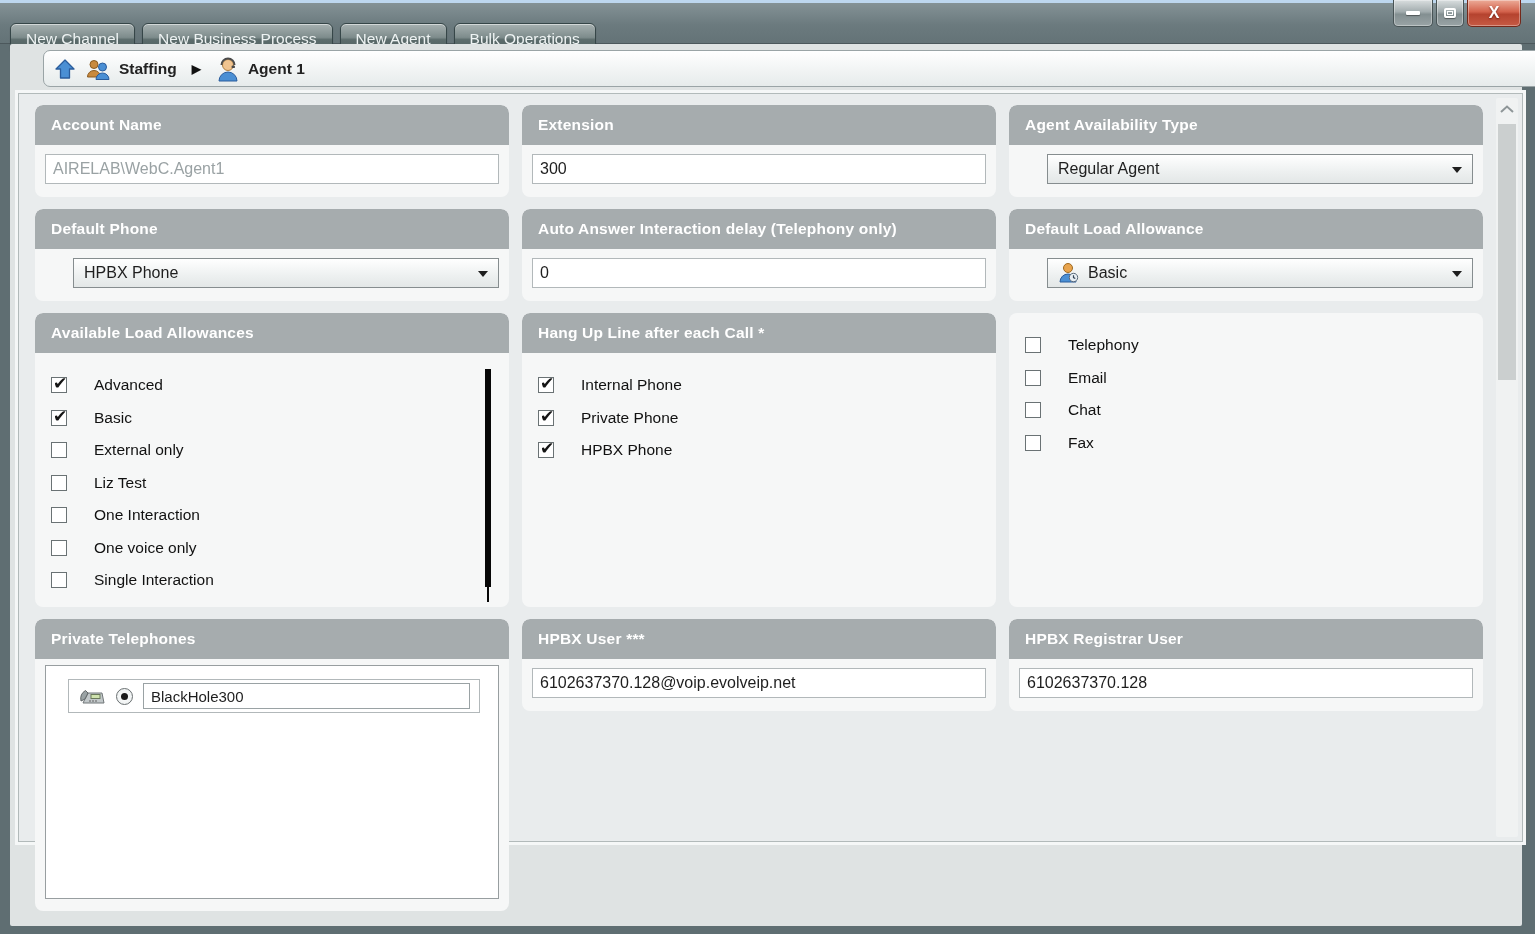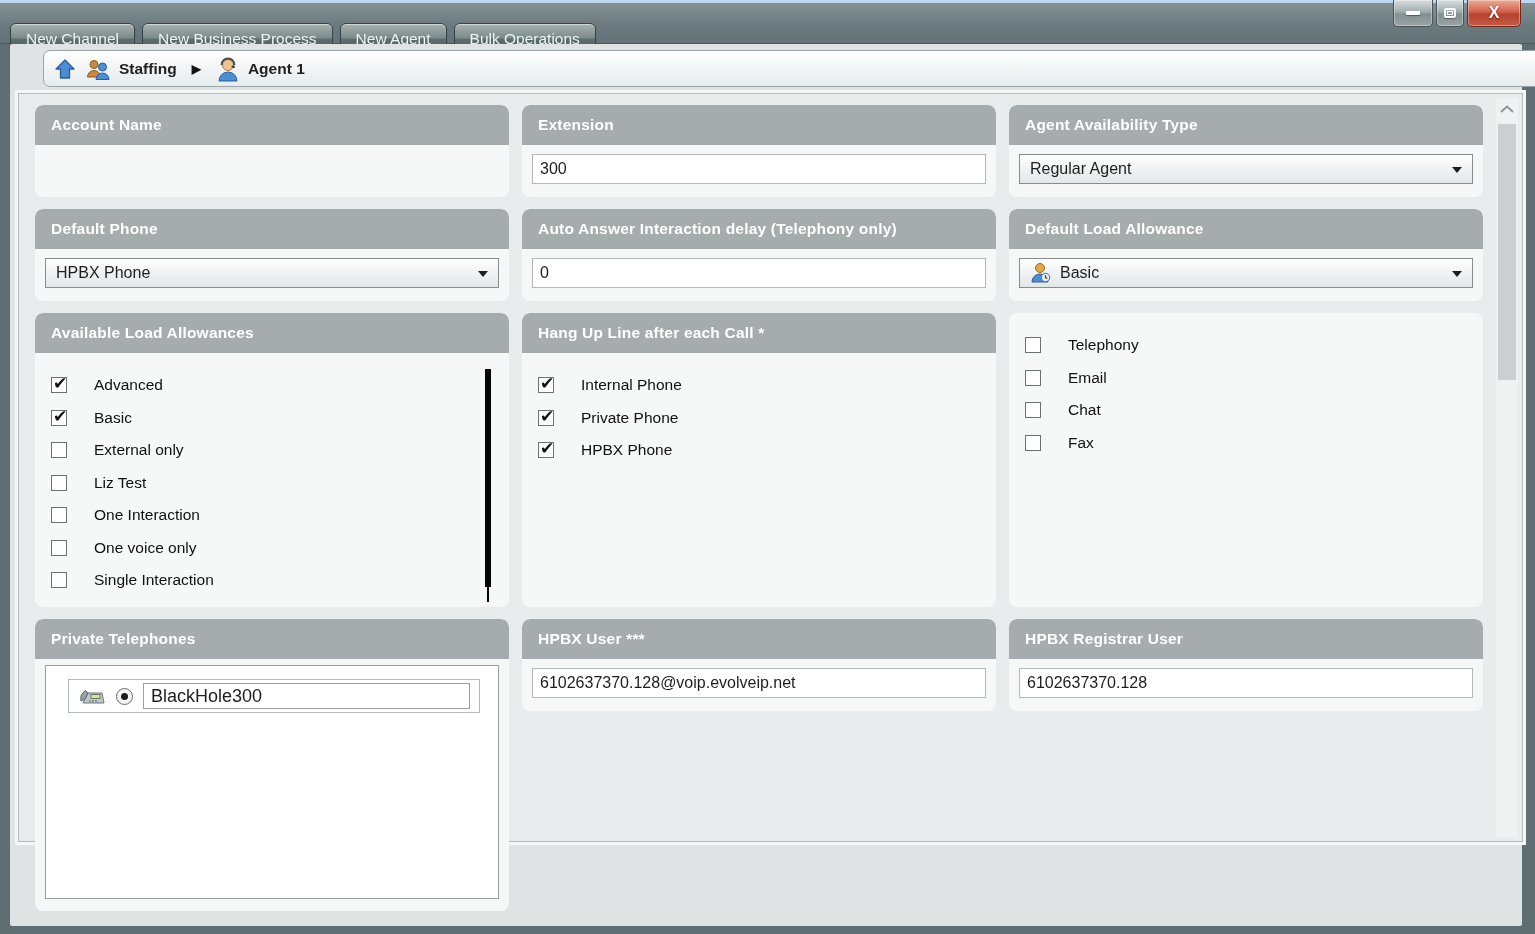--- a/index.html
+++ b/index.html
@@ -90,21 +90,21 @@
   .text-input {
     width:100%; height:30px; border:1px solid #b2b8ba; background:#fff;
     font-size:16px; padding:0 7px; color:#1e1e1e; font-family:inherit;
   }
   .text-input.disabled { color:#9aa2a4; }
 
   .dropdown {
     height:30px; border:1px solid #868d8f;
     background:linear-gradient(#ffffff, #edf0f0 60%, #e3e7e7);
     display:flex; align-items:center; padding:0 10px; gap:8px;
-    font-size:16px; color:#1e1e1e; position:relative; cursor:default;
+    font-size:16px; color:#1e1e1e; position:relative; cursor:default;margin-left:28px;
   }
   .dd-arrow {
     position:absolute; right:10px; top:12px; width:0; height:0;
     border-left:5px solid transparent; border-right:5px solid transparent;
     border-top:6px solid #1e1e1e;
   }
 
   .check-row { height:32.5px; display:flex; align-items:center; gap:27px; font-size:15.5px; color:#111; }
   .checkbox {
     width:16px; height:16px; border:1px solid #6a7274; background:#fff;
@@ -126,21 +126,21 @@
   .pt-row {
     height:34px; border:1px solid #b2b8ba; display:flex; align-items:center;
     gap:10px; padding:0 9px; background:#fff;
   }
   .radio {
     width:17px; height:17px; border-radius:50%; border:1px solid #6a7072;
     background:radial-gradient(#ffffff, #e9eded); position:relative; flex:0 0 auto;
   }
   .radio.selected::after { content:""; position:absolute; inset:4px; border-radius:50%; background:#1b1b1b; }
   .pt-input {
-    flex:1; height:26px; border:1px solid #9aa2a4; font-size:18px;
+    flex:1; height:26px; border:1px solid #9aa2a4; font-size:15px;
     padding:0 7px; color:#1e1e1e; font-family:inherit;
   }
 
   
   .v-scroll {
     position:absolute; top:4px; right:4px; bottom:4px; width:22px;
     background:#f0f2f2; border-radius:2px;
   }
   .v-up { height:22px; display:flex; align-items:center; justify-content:center; }
   .v-thumb { position:absolute; left:2px; top:26px; width:18px; height:256px; background:#cbcfcf; }
@@ -206,20 +206,23 @@
     </span>
     <span>Agent 1</span>
   </span>
 </div>
 
 <div class="main">
   <div class="grid">
 
     <div class="panel h92">
       <div class="panel-header">Account Name</div>
+      <div class="panel-body">
+        <input class="text-input disabled" readonly="" value="AIRELAB\WebC.Agent1" style="">
+      </div>
     </div>
 
     <div class="panel h92">
       <div class="panel-header">Extension</div>
       <div class="panel-body">
         <input class="text-input" value="300" style="">
       </div>
     </div>
 
     <div class="panel h92">

